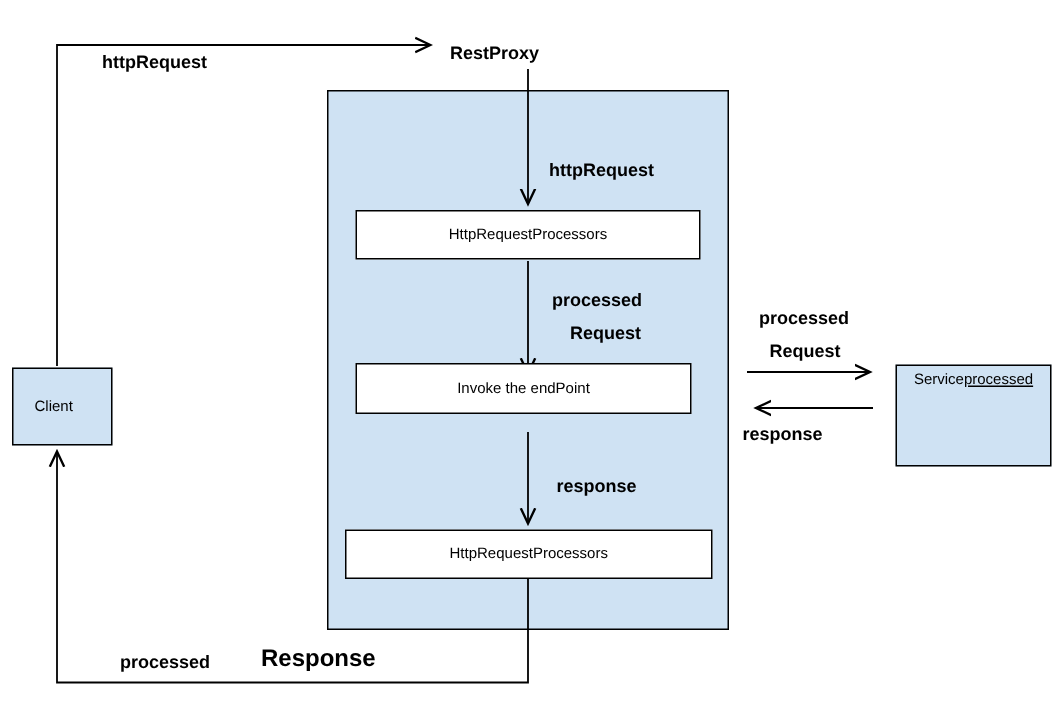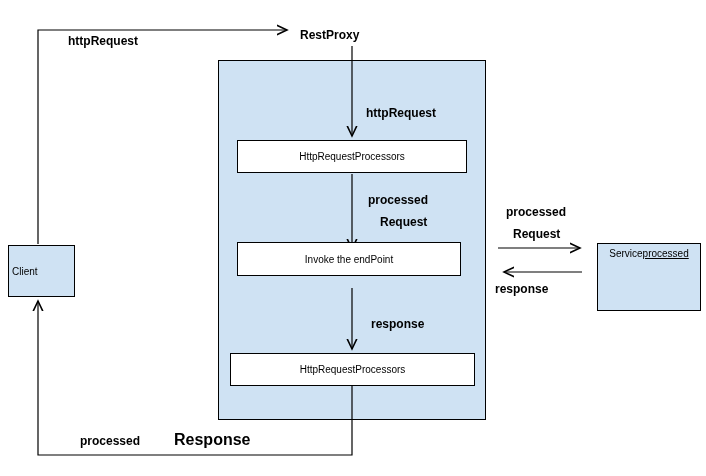--- a/index.html
+++ b/index.html
@@ -41,21 +41,21 @@
     display: flex;
     align-items: center;
     font-size: 10px;
     z-index: 2;
   }
   .node.blue { background: var(--box-fill, #cfe2f3); }
   .node.white {
     background: var(--inner-fill, #ffffff);
     justify-content: center;
   }
-  .node.client-pad { padding-left: 3px; }
+  .node.client-pad { padding-left: 14px; }
   .node.multiline {
     flex-direction: row;
     justify-content: center;
     align-items: flex-start;
     line-height: 20px;
   }
   .lbl {
     position: absolute;
     font-size: 12px;
     white-space: nowrap;

